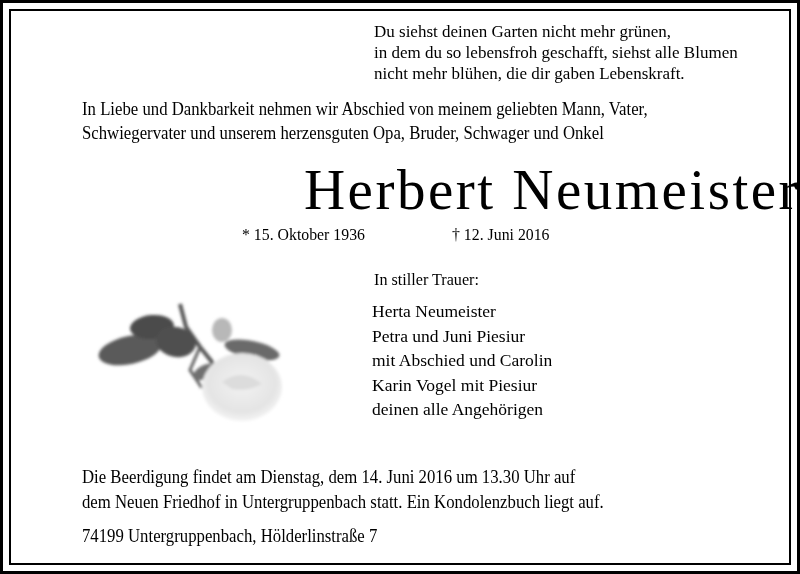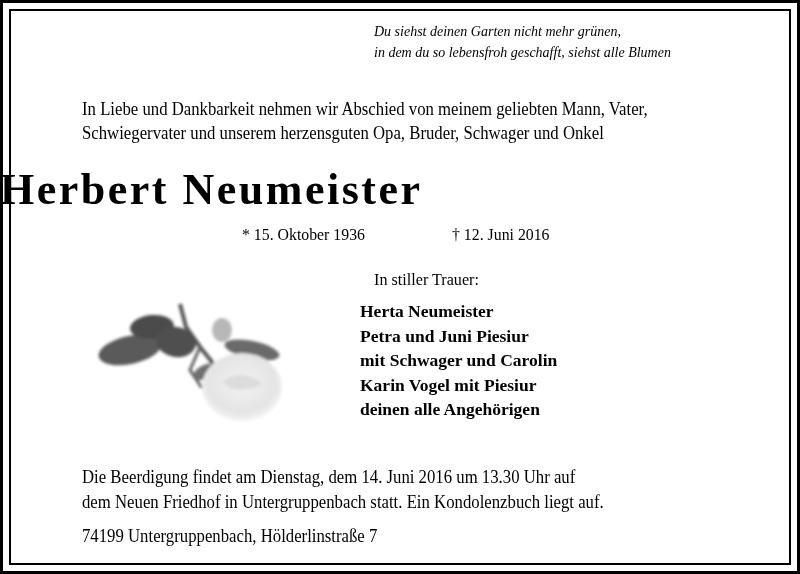--- a/index.html
+++ b/index.html
@@ -7,42 +7,43 @@
     .frame-outer {
       position: absolute; left: 0; top: 0; width: 800px; height: 574px;
       box-sizing: border-box; border: 3px solid #000; background: #fff;
     }
     .frame-inner {
       position: absolute; left: 6px; top: 6px; right: 6px; bottom: 6px;
       border: 2px solid #000; background: #fff;
     }
     .serif { font-family: "Liberation Serif", "DejaVu Serif", serif; color: #000; }
     .abs { position: absolute; white-space: nowrap; }
-    .poem { left: 374px; top: 21px; font-style: italic; font-size: 14px; line-height: 21px; }
+    .poem { left: 374px; top: 21px; font-size: 17px; line-height: 21px; }
     .intro { left: 82px; top: 97px; font-size: 18px; line-height: 24px; transform: scaleX(0.93); transform-origin: left top; }
-    .name { left: 0; right: 0; top: 162px; text-align: left; font-weight: bold; font-size: 44px; letter-spacing: 2.5px; line-height: 56px; }
+    .name { left: 0; right: 0; top: 162px; text-align: right; font-weight: normal; font-size: 57px; letter-spacing: 2.5px; line-height: 56px; }
     .born { left: 242px; top: 223px; font-size: 17px; line-height: 24px; transform: scaleX(0.93); transform-origin: left top; }
     .died { left: 452px; top: 223px; font-size: 17px; line-height: 24px; transform: scaleX(0.93); transform-origin: left top; }
     .mourning-label { left: 374px; top: 268px; font-size: 17px; line-height: 24px; transform: scaleX(0.95); transform-origin: left top; }
-    .mourners { left: 360px; top: 299px; font-weight: bold; font-size: 17.5px; line-height: 24.6px; }
+    .mourners { left: 372px; top: 299px; font-weight: normal; font-size: 17.5px; line-height: 24.6px; }
     .mourners div { white-space: nowrap; }
     .rose { left: 82px; top: 292px; width: 210px; height: 140px; }
     .funeral { left: 82px; top: 465px; font-size: 18px; line-height: 25px; transform: scaleX(0.93); transform-origin: left top; }
     .address { left: 82px; top: 524px; font-size: 18px; line-height: 24px; transform: scaleX(0.93); transform-origin: left top; }
   </style>
 </head>
 <body>
 
 <div class="frame-outer">
   <div class="frame-inner"></div>
 </div>
 
 <div class="abs serif poem">
   <div>Du siehst deinen Garten nicht mehr grünen,</div>
   <div>in dem du so lebensfroh geschafft, siehst alle Blumen</div>
+  <div>nicht mehr blühen, die dir gaben Lebenskraft.</div>
 </div>
 
 <div class="abs serif intro">
   <div>In Liebe und Dankbarkeit nehmen wir Abschied von meinem geliebten Mann, Vater,</div>
   <div>Schwiegervater und unserem herzensguten Opa, Bruder, Schwager und Onkel</div>
 </div>
 
 <div class="abs serif name">Herbert Neumeister</div>
 
 <div class="abs serif born">* 15. Oktober 1936</div>
@@ -77,21 +78,21 @@
       <path d="M140 90 Q160 75 180 92 Q165 100 150 97 Z" fill="#dcdcdc"></path>
     </g>
   </svg>
 </div>
 
 <div class="abs serif mourning-label">In stiller Trauer:</div>
 
 <div class="abs serif mourners">
   <div>Herta Neumeister</div>
   <div>Petra und Juni Piesiur</div>
-  <div>mit Schwager und Carolin</div>
+  <div>mit Abschied und Carolin</div>
   <div>Karin Vogel mit Piesiur</div>
   <div>deinen alle Angehörigen</div>
 </div>
 
 <div class="abs serif funeral">
   <div>Die Beerdigung findet am Dienstag, dem 14. Juni 2016 um 13.30 Uhr auf</div>
   <div>dem Neuen Friedhof in Untergruppenbach statt. Ein Kondolenzbuch liegt auf.</div>
 </div>
 
 <div class="abs serif address">74199 Untergruppenbach, Hölderlinstraße 7</div>

